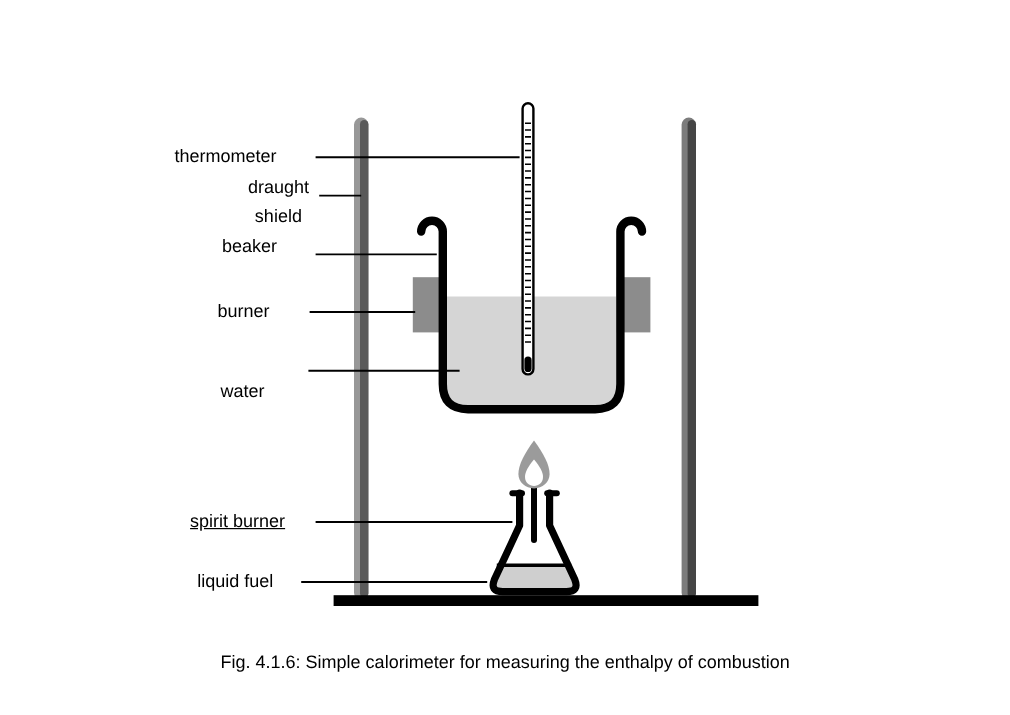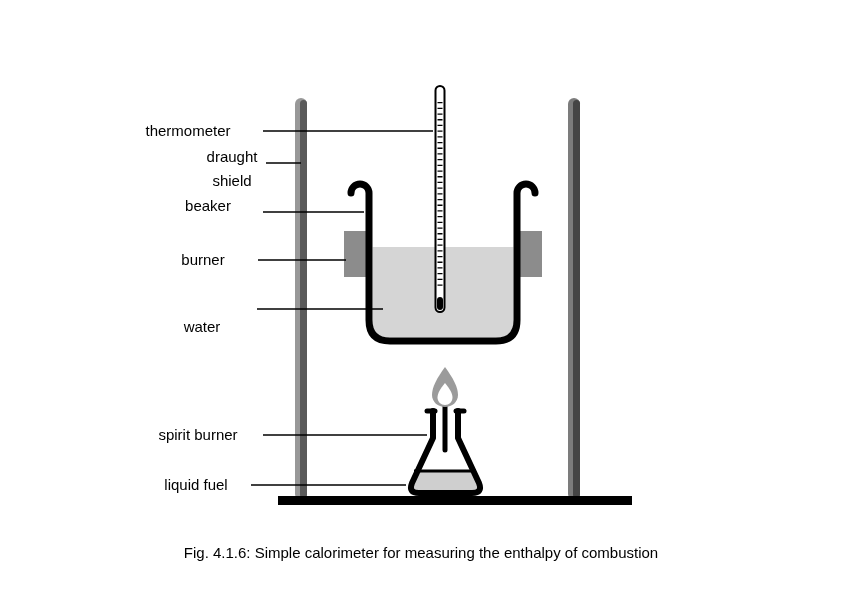--- a/index.html
+++ b/index.html
@@ -17,21 +17,21 @@
     font-size:15px;
     line-height:18px;
     text-align:center;
     white-space:nowrap;
   }
   .label-thermometer{top:122px;left:118px;width:140px;}
   .label-draught-shield{top:145px;left:187px;width:90px;line-height:24px;white-space:normal;}
   .label-beaker{top:197px;left:158px;width:100px;}
   .label-clamp{top:251px;left:153px;width:100px;}
   .label-water{top:300px;left:152px;width:100px;margin-top:18px;}
-  .label-spirit-burner{top:426px;left:138px;width:120px;}
+  .label-spirit-burner{top:426px;left:138px;width:120px;text-decoration:underline;}
   .label-liquid-fuel{top:476px;left:146px;width:100px;}
   .caption{
     position:absolute;
     top:544px;left:0;width:842px;
     text-align:center;
     font-size:15px;
   }
 </style>
 </head>
 <body>

